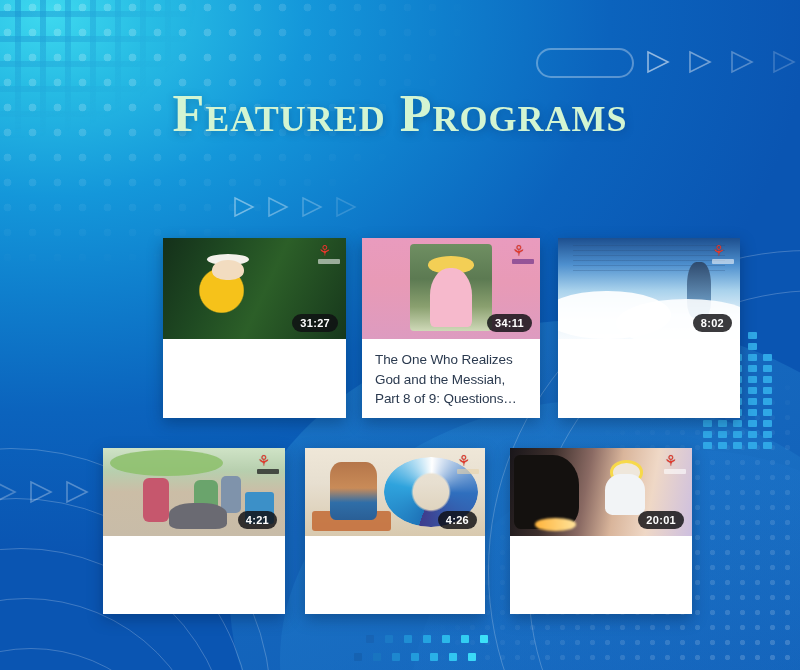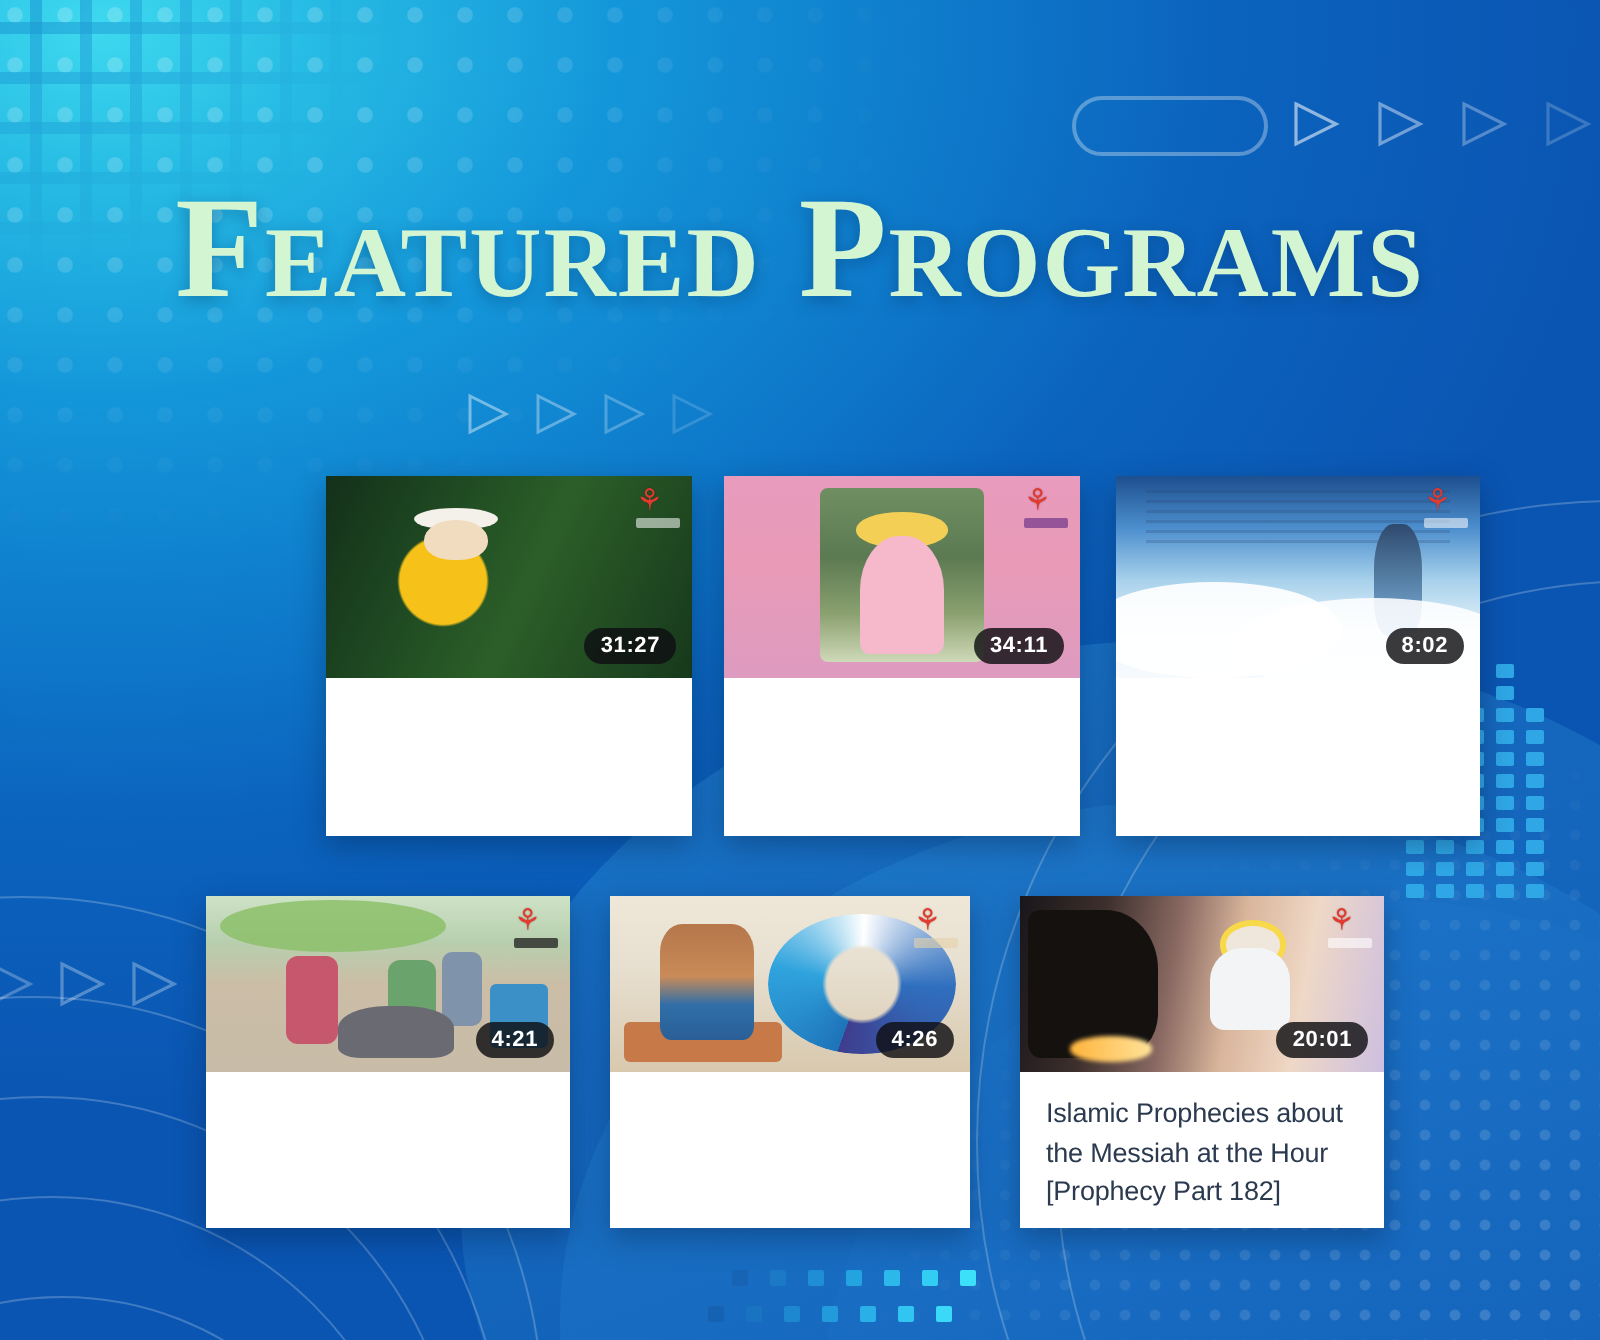--- a/index.html
+++ b/index.html
@@ -64,21 +64,21 @@
 
   
   .sqrow{position:absolute;display:flex;gap:11px;}
   .sqrow i{display:block;width:8px;height:8px;border-radius:1px;}
 
   
   .title{
     position:absolute;left:0;right:0;top:88px;text-align:center;
     font-family:"Liberation Serif", serif;
     font-weight:700;
-    font-size:72px;
+    font-size:52px;
     line-height:1;
     letter-spacing:1px;
     color:#d3f5d2;
     font-variant:small-caps;
     text-shadow:0 2px 8px rgba(0,40,90,.35);
     white-space:nowrap;
   }
 
   
   .card{
@@ -329,20 +329,21 @@
     <div class="thumb" style="height:101px;">
       <div class="thumb-art art-pink">
           <div class="inner"></div>
         </div>
       <div class="logo">
         <div class="mark">⚘</div>
           <div class="bar" style="background:rgba(120,60,140,.75)"></div>
       </div>
       <div class="badge">34:11</div>
     </div>
+    <div class="cap">The One Who Realizes God and the Messiah, Part 8 of 9: Questions…</div>
   </div>
 
   <div class="card" style="left:558px;top:238px;width:182px;height:180px;">
     <div class="thumb" style="height:101px;">
       <div class="thumb-art art-cloud">
         <div class="txt"></div>
           <div class="fig"></div>
           <div class="c1"></div>
           <div class="c2"></div>
       </div>
@@ -394,16 +395,15 @@
           <div class="halo"></div>
           <div class="body"></div>
           <div class="flare"></div>
       </div>
       <div class="logo">
         <div class="mark">⚘</div>
           <div class="bar" style="background:rgba(255,255,255,.6)"></div>
       </div>
       <div class="badge">20:01</div>
     </div>
-    <div class="cap">Islamic Prophecies about the Messiah at the Hour [Prophecy Part 182]</div>
   </div>
 
 </div>
 
 </body></html>

